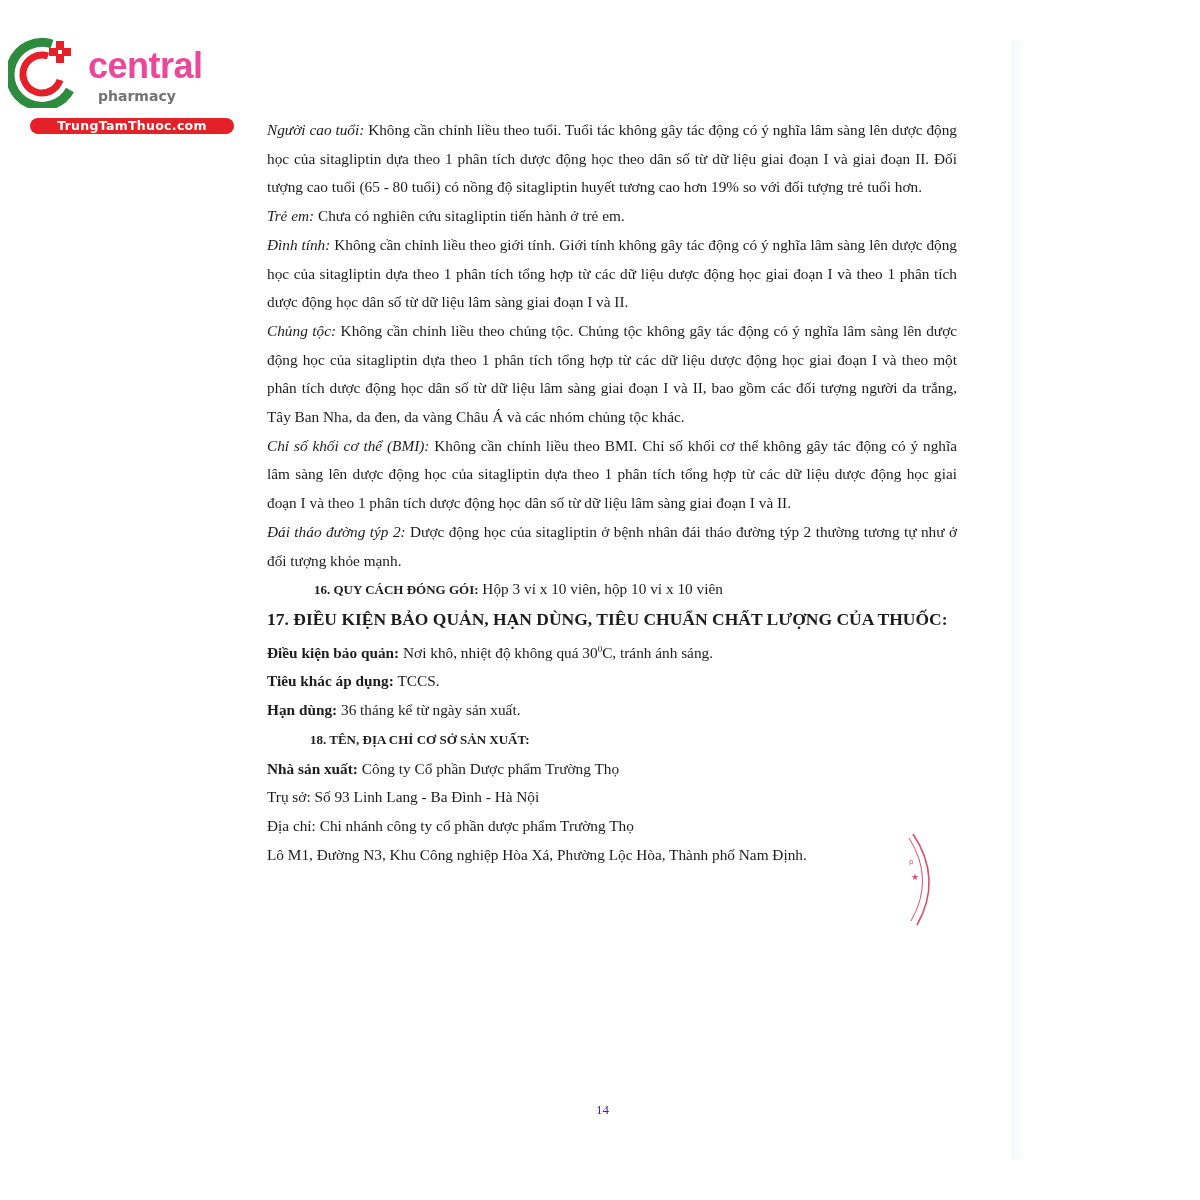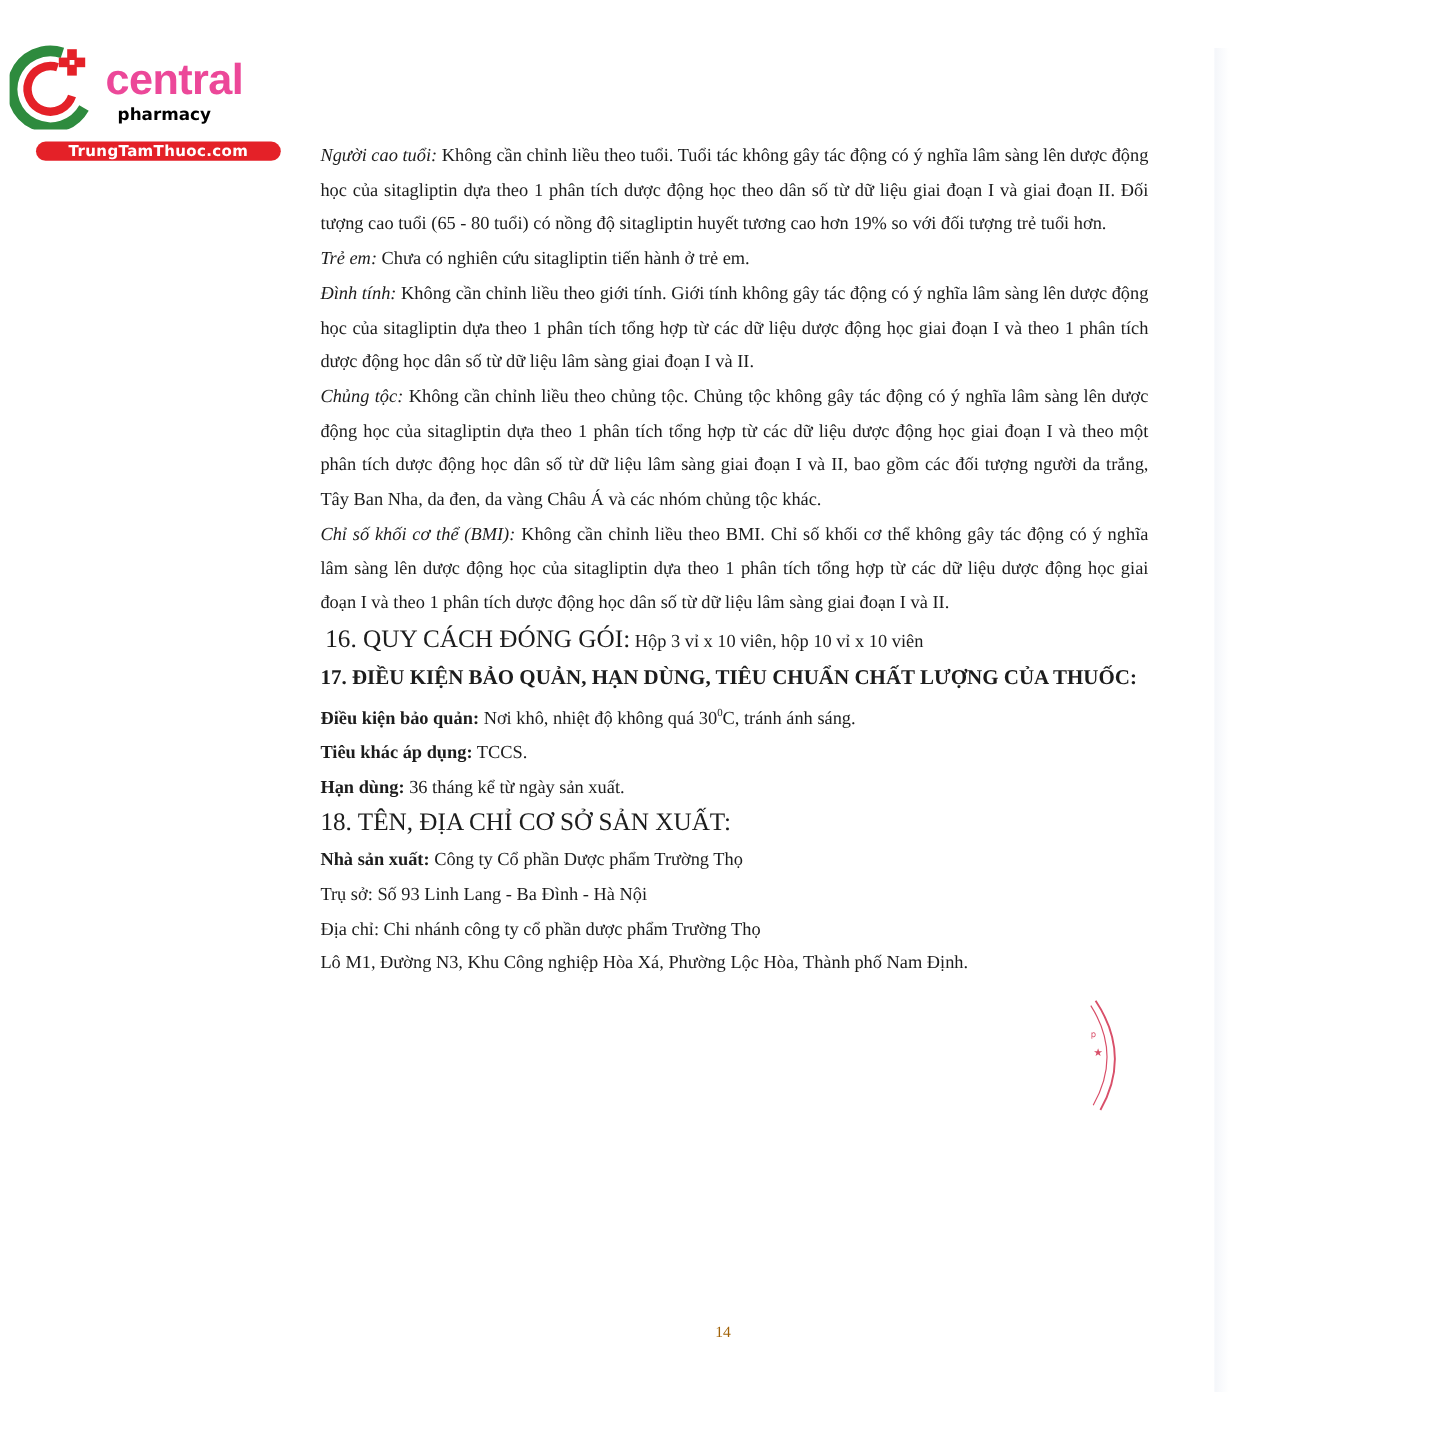--- a/index.html
+++ b/index.html
@@ -16,41 +16,41 @@
     .logo { position:absolute; left:8px; top:36px; width:210px; height:100px; }
     .logo-mark { position:absolute; left:0; top:0; width:80px; height:72px; }
     .logo-word {
       position:absolute; left:80px; top:10px;
       font-family:Liberation Sans, sans-serif; font-weight:bold;
       font-size:36px; color:#ec4899; letter-spacing:-0.5px; line-height:40px;
     }
     .logo-sub {
       position:absolute; left:90px; top:52px;
       font-family:"DejaVu Sans", sans-serif; font-weight:bold;
-      font-size:14px; color:#000000; line-height:16px;
+      font-size:14px; color:#737373; line-height:16px;
     }
     .logo-url {
       position:absolute; left:6px; top:82px; width:204px; height:16px;
       background:#e42128; border-radius:8px; color:#fff;
       font-family:"DejaVu Sans", sans-serif; font-weight:bold;
       font-size:12.5px; line-height:16px; text-align:center; letter-spacing:0.3px;margin-left:16px;
     }
     .content {
       position:absolute; left:267px; top:116px; width:690px;
       font-size:15.3px; line-height:28.7px; text-align:justify;
     }
     .content p { margin:0; }
     .lbl { font-style:italic; }
     .b { font-weight:bold; }
-    .h { font-weight:normal; font-size:21px; }
+    .h { font-weight:bold; font-size:13px;margin-left:43px; }
     .h17 { font-weight:bold; font-size:17.5px; white-space:nowrap; }
     .indent1 { padding-left:4px; }
     .stamp { position:absolute; left:905px; top:832px; width:40px; height:95px; }
     .page-num {
-      position:absolute; left:596px; top:1102px; font-size:13px; color:#a16207;
+      position:absolute; left:596px; top:1102px; font-size:13px; color:#4c1d95;
     }
   </style>
 </head>
 <body>
 
 <div class="page-edge"></div>
 
 <div class="logo">
   <svg class="logo-mark" viewBox="0 0 80 72">
     <path d="M62 54 A32 32 0 1 1 44 8" fill="none" stroke="#2e8b3e" stroke-width="9" stroke-linecap="butt"></path>
@@ -64,20 +64,21 @@
   <div class="logo-url">TrungTamThuoc.com</div>
 </div>
 
 <div class="content">
 
   <p><span class="lbl">Người cao tuổi:</span><span> Không cần chỉnh liều theo tuổi. Tuổi tác không gây tác động có ý nghĩa lâm sàng lên dược động học của sitagliptin dựa theo 1 phân tích dược động học theo dân số từ dữ liệu giai đoạn I và giai đoạn II. Đối tượng cao tuổi (65 - 80 tuổi) có nồng độ sitagliptin huyết tương cao hơn 19% so với đối tượng trẻ tuổi hơn.</span></p>
   <p><span class="lbl">Trẻ em:</span><span> Chưa có nghiên cứu sitagliptin tiến hành ở trẻ em.</span></p>
   <p><span class="lbl">Đình tính:</span><span> Không cần chỉnh liều theo giới tính. Giới tính không gây tác động có ý nghĩa lâm sàng lên dược động học của sitagliptin dựa theo 1 phân tích tổng hợp từ các dữ liệu dược động học giai đoạn I và theo 1 phân tích dược động học dân số từ dữ liệu lâm sàng giai đoạn I và II.</span></p>
   <p><span class="lbl">Chủng tộc:</span><span> Không cần chỉnh liều theo chủng tộc. Chủng tộc không gây tác động có ý nghĩa lâm sàng lên dược động học của sitagliptin dựa theo 1 phân tích tổng hợp từ các dữ liệu dược động học giai đoạn I và theo một phân tích dược động học dân số từ dữ liệu lâm sàng giai đoạn I và II, bao gồm các đối tượng người da trắng, Tây Ban Nha, da đen, da vàng Châu Á và các nhóm chủng tộc khác.</span></p>
   <p><span class="lbl">Chỉ số khối cơ thể (BMI):</span><span> Không cần chỉnh liều theo BMI. Chỉ số khối cơ thể không gây tác động có ý nghĩa lâm sàng lên dược động học của sitagliptin dựa theo 1 phân tích tổng hợp từ các dữ liệu dược động học giai đoạn I và theo 1 phân tích dược động học dân số từ dữ liệu lâm sàng giai đoạn I và II.</span></p>
+  <p><span class="lbl">Đái tháo đường týp 2:</span><span> Dược động học của sitagliptin ở bệnh nhân đái tháo đường týp 2 thường tương tự như ở đối tượng khỏe mạnh.</span></p>
 
   <p class="indent1"><span class="h">16. QUY CÁCH ĐÓNG GÓI:</span><span> Hộp 3 vỉ x 10 viên, hộp 10 vỉ x 10 viên</span></p>
 
   <p><span class="h17">17. ĐIỀU KIỆN BẢO QUẢN, HẠN DÙNG, TIÊU CHUẨN CHẤT LƯỢNG CỦA THUỐC:</span></p>
   <p><span class="b">Điều kiện bảo quản:</span><span> Nơi khô, nhiệt độ không quá 30</span><sup style="font-size:9px">0</sup><span>C, tránh ánh sáng.</span></p>
   <p><span class="b">Tiêu khác áp dụng:</span><span> TCCS.</span></p>
   <p><span class="b">Hạn dùng:</span><span> 36 tháng kể từ ngày sản xuất.</span></p>
 
   <p><span class="h">18. TÊN, ĐỊA CHỈ CƠ SỞ SẢN XUẤT:</span></p>
   <p><span class="b">Nhà sản xuất:</span><span> Công ty Cổ phần Dược phẩm Trường Thọ</span></p>

